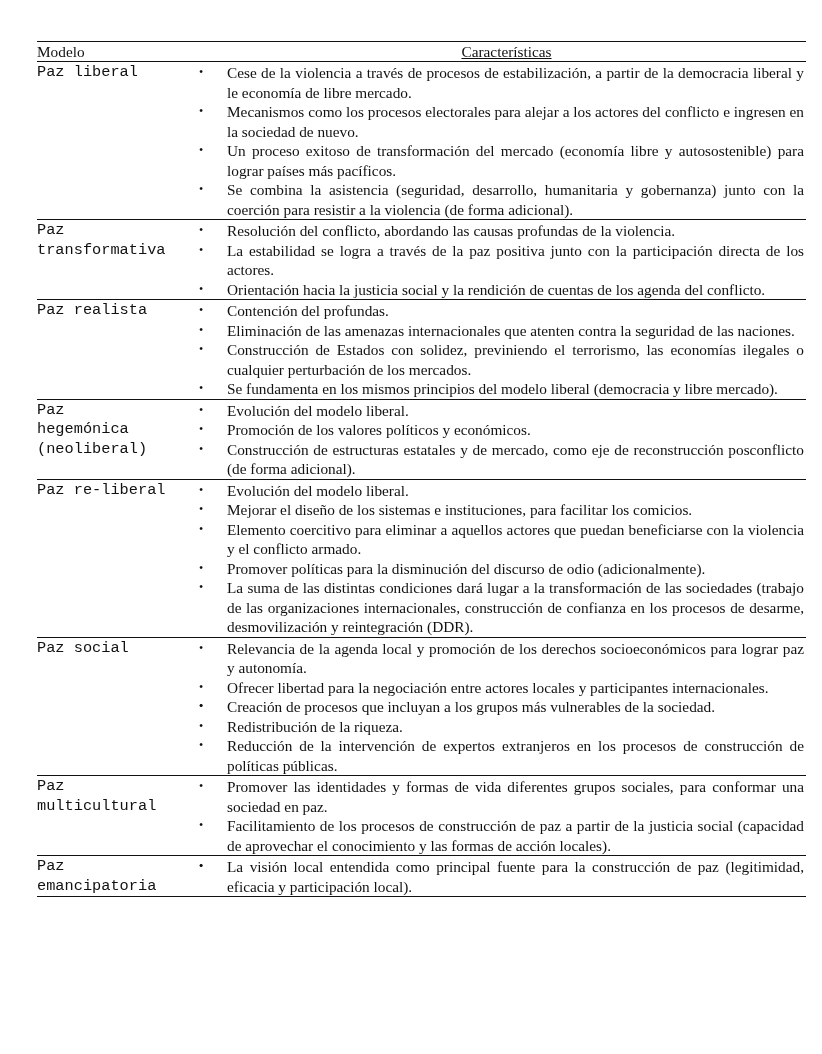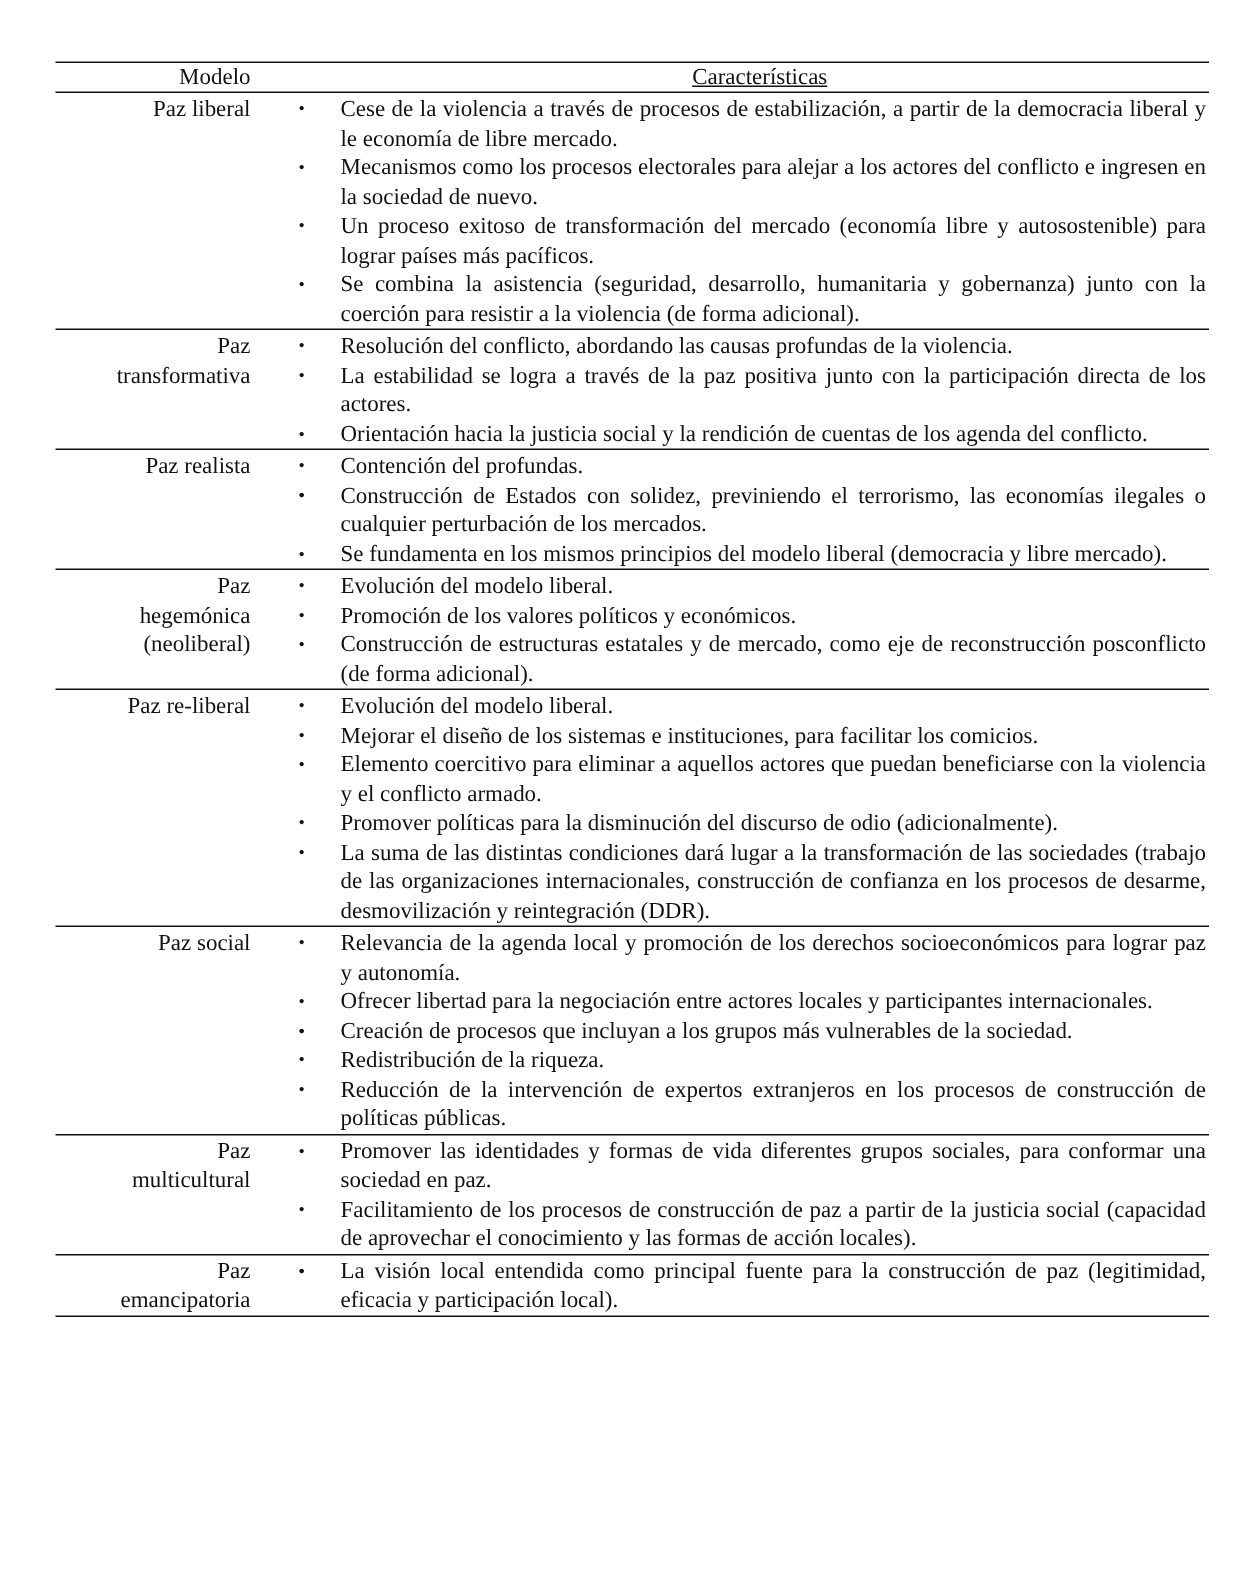--- a/index.html
+++ b/index.html
@@ -2,24 +2,24 @@
 <html><head>
 <meta charset="utf-8">
 <style>
   html, body { margin: 0; padding: 0; background: #ffffff; }
   body { width: 822px; height: 1054px; position: relative; overflow: hidden;
          font-family: "Liberation Serif", "DejaVu Serif", serif; color: #111; }
   .tbl { position: absolute; left: 37px; top: 41px; width: 769px;
          border-top: 1.3px solid #111; }
   .hdr { display: flex; height: 19px; border-bottom: 1.3px solid #111;
          font-size: 15.3px; line-height: 19px; }
-  .hdr .c1 { width: 130px; text-align: right; }
+  .hdr .c1 { width: 130px; text-align: left; }
   .hdr .c2 { flex: 1; text-align: center; padding-left: 40px; text-decoration: underline; }
   .row { display: flex; border-bottom: 1.3px solid #111; font-size: 15.3px; line-height: 19.5px; }
-  .row .model { width: 130px; text-align: right; padding-top: 1px; }
+  .row .model { width: 130px; text-align: left; padding-top: 1px; font-family: Liberation Mono, monospace; }
   .row .model span { display: block; }
   .row ul { list-style: none; margin: 0; padding: 1px 0 0 0; flex: 1; }
   .row li { position: relative; padding-left: 60px; text-align: justify; padding-right: 2px; }
   .row li .bullet { position: absolute; left: 32px; top: 0; font-size: 12px; }
 </style>
 </head>
 <body>
 
 <div class="tbl">
   <div class="hdr">
@@ -48,21 +48,21 @@
           <li><span class="bullet">•</span><span>La estabilidad se logra a través de la paz positiva junto con la participación directa de los actores.</span></li>
           <li><span class="bullet">•</span><span>Orientación hacia la justicia social y la rendición de cuentas de los agenda del conflicto.</span></li>
         </ul>
       </div>
       <div class="row">
         <div class="model">
           <span>Paz realista</span>
         </div>
         <ul>
           <li><span class="bullet">•</span><span>Contención del profundas.</span></li>
-          <li><span class="bullet">•</span></li>
+          <li><span class="bullet">•</span><span>Eliminación de las amenazas internacionales que atenten contra la seguridad de las naciones.</span></li>
           <li><span class="bullet">•</span><span>Construcción de Estados con solidez, previniendo el terrorismo, las economías ilegales o cualquier perturbación de los mercados.</span></li>
           <li><span class="bullet">•</span><span>Se fundamenta en los mismos principios del modelo liberal (democracia y libre mercado).</span></li>
         </ul>
       </div>
       <div class="row">
         <div class="model">
           <span>Paz</span>
           <span>hegemónica</span>
           <span>(neoliberal)</span>
         </div>

